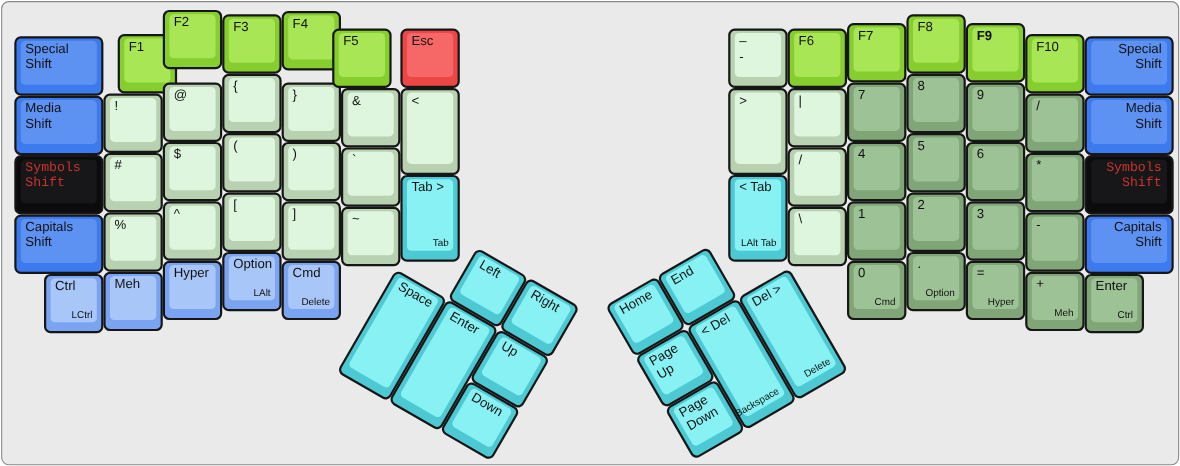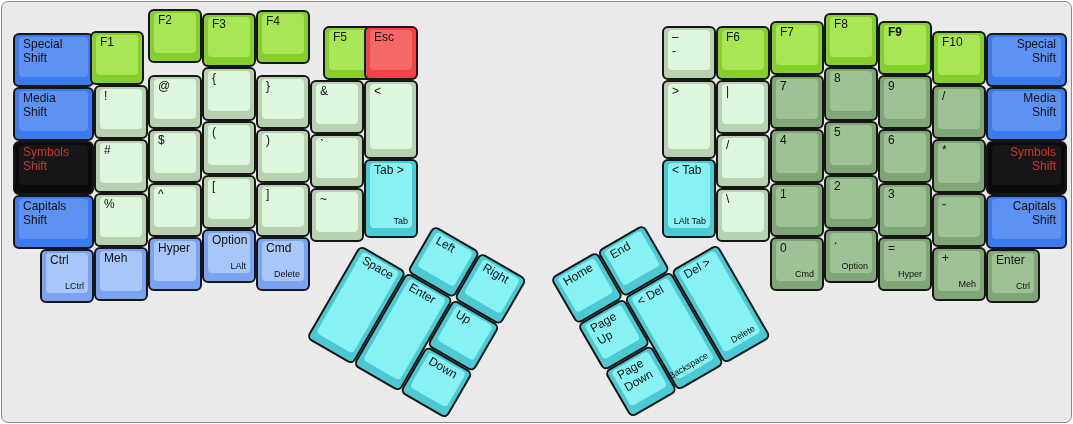--- a/index.html
+++ b/index.html
@@ -13,21 +13,21 @@
     background:var(--top);border-radius:4px;}
   .key-label{position:relative;padding:1px 3px 0 4px;font-size:12px;line-height:1.15;
     white-space:pre-line;color:var(--label);}
   .key-sub{position:absolute;right:4px;bottom:2px;font-size:9px;color:var(--label);
     white-space:nowrap;}
   .align-right .key-label{text-align:right;padding-right:5px;}
   .thumb{position:absolute;width:0;height:0;transform-origin:0 0;}
   .c-blue {--base:var(--blue-base); --top:var(--blue-top);}
   .c-lblue{--base:var(--lblue-base);--top:var(--lblue-top);}
   .c-black{--base:var(--black-base);--top:var(--black-top);}
-  .c-black .key-label{color:var(--black-text);}
+  .c-black .key-label{color:var(--black-text);font-family:Liberation Mono, monospace;}
   .c-fkey {--base:var(--fkey-base); --top:var(--fkey-top);}
   .c-pale {--base:var(--pale-base); --top:var(--pale-top);}
   .c-num  {--base:var(--num-base);  --top:var(--num-top);}
   .c-cyan {--base:var(--cyan-base); --top:var(--cyan-top);}
   .c-red  {--base:var(--red-base);  --top:var(--red-top);}
 </style>
 </head>
 <body>
 
 <div id="board">
@@ -49,21 +49,21 @@
           <div class="key-label">Symbols
 Shift</div>
         </div>
       </div>
       <div class="key c-blue" style="left: 11px; top: 193px; width: 81px; height: 54px;">
         <div class="key-top">
           <div class="key-label">Capitals
 Shift</div>
         </div>
       </div>
-      <div class="key c-fkey" style="left: 88px; top: 29px; width: 54px; height: 54px;">
+      <div class="key c-fkey" style="left: 105px; top: 29px; width: 54px; height: 54px;">
         <div class="key-top">
           <div class="key-label">F1</div>
         </div>
       </div>
       <div class="key c-pale" style="left: 92px; top: 83px; width: 54px; height: 54px;">
         <div class="key-top">
           <div class="key-label">!</div>
         </div>
       </div>
       <div class="key c-pale" style="left: 92px; top: 137px; width: 54px; height: 54px;">
@@ -129,21 +129,21 @@
       <div class="key c-pale" style="left: 254px; top: 127px; width: 54px; height: 54px;">
         <div class="key-top">
           <div class="key-label">)</div>
         </div>
       </div>
       <div class="key c-pale" style="left: 254px; top: 181px; width: 54px; height: 54px;">
         <div class="key-top">
           <div class="key-label">]</div>
         </div>
       </div>
-      <div class="key c-fkey" style="left: 321px; top: 24px; width: 54px; height: 54px;">
+      <div class="key c-fkey" style="left: 300px; top: 24px; width: 54px; height: 54px;">
         <div class="key-top">
           <div class="key-label">F5</div>
         </div>
       </div>
       <div class="key c-pale" style="left: 308px; top: 78px; width: 54px; height: 54px;">
         <div class="key-top">
           <div class="key-label">&amp;</div>
         </div>
       </div>
       <div class="key c-pale" style="left: 308px; top: 132px; width: 54px; height: 54px;">

